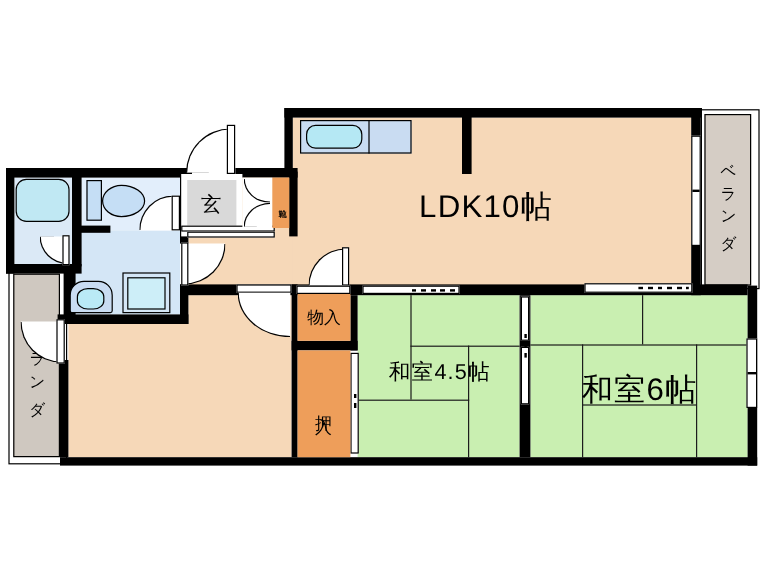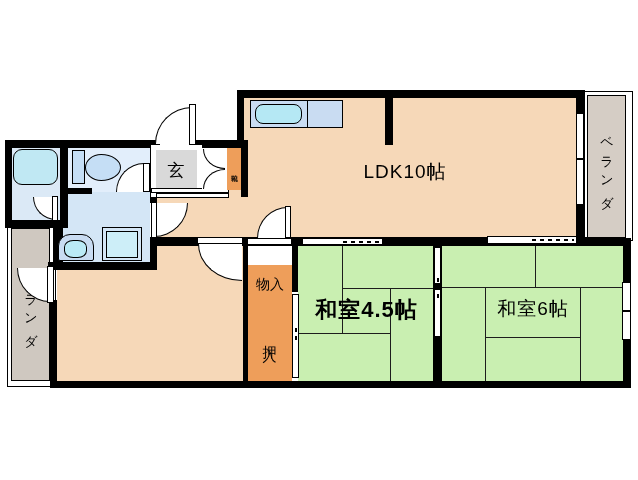--- a/index.html
+++ b/index.html
@@ -14,22 +14,22 @@
   .arc-bl{border-bottom:1px solid #000;border-left:1px solid #000;border-bottom-left-radius:100% 100%;}
   .arc-br{border-bottom:1px solid #000;border-right:1px solid #000;border-bottom-right-radius:100% 100%;}
   .leaf{background:#fff;border:1px solid #000;}
   .room{}
   .peach{background:#f6d8b8;}
   .green{background:#c9efb1;}
   .orange{background:#ee9e5a;}
   .vgray{background:#cfc8c0;border:1px solid #000;}
   .tat{background:#1c1c1c;}
   .lbl{display:flex;align-items:center;justify-content:center;white-space:nowrap;
-       font-size:19px;letter-spacing:1px;}
-  .lbl-sm{display:flex;align-items:center;justify-content:center;white-space:nowrap;font-size:13px;margin-top:20px;}
+       font-size:26px;letter-spacing:1px;}
+  .lbl-sm{display:flex;align-items:center;justify-content:center;white-space:nowrap;font-size:13px;}
   .vtext{writing-mode:vertical-rl;text-orientation:upright;display:flex;align-items:center;justify-content:center;}
   .slide{background:#fff;border:1px solid #000;}
   .dash{background-image:repeating-linear-gradient(90deg,#000 0 4px,rgba(0,0,0,0) 4px 8px);}
   .vdash{background-image:repeating-linear-gradient(180deg,#000 0 4px,rgba(0,0,0,0) 4px 8px);}
   .fix{border:1px solid #000;}
 </style>
 </head>
 <body>
 
 <div id="plan">
@@ -152,20 +152,20 @@
   <div class="orange lbl-sm" style="left:248px;top:245px;width:44px;height:39px;font-size:14px;">
     <span>物入</span>
   </div>
   <div class="orange vtext" style="left:248px;top:292px;width:44px;height:89px;font-size:14px;letter-spacing:3px;">
     <span>押入</span>
   </div>
 
   <div class="lbl" style="left:330px;top:160px;width:150px;height:24px;">
     <span>LDK10帖</span>
   </div>
-  <div class="lbl" style="left:303px;top:298px;width:127px;height:23px;font-size:22px;font-weight:bold;">
+  <div class="lbl" style="left:303px;top:298px;width:127px;height:23px;font-size:18px;">
     <span>和室4.5帖</span>
   </div>
-  <div class="lbl" style="left:468px;top:297px;width:130px;height:23px;">
+  <div class="lbl" style="left:468px;top:313px;width:130px;height:23px;">
     <span>和室6帖</span>
   </div>
 
 </div>
 
 </body></html>

